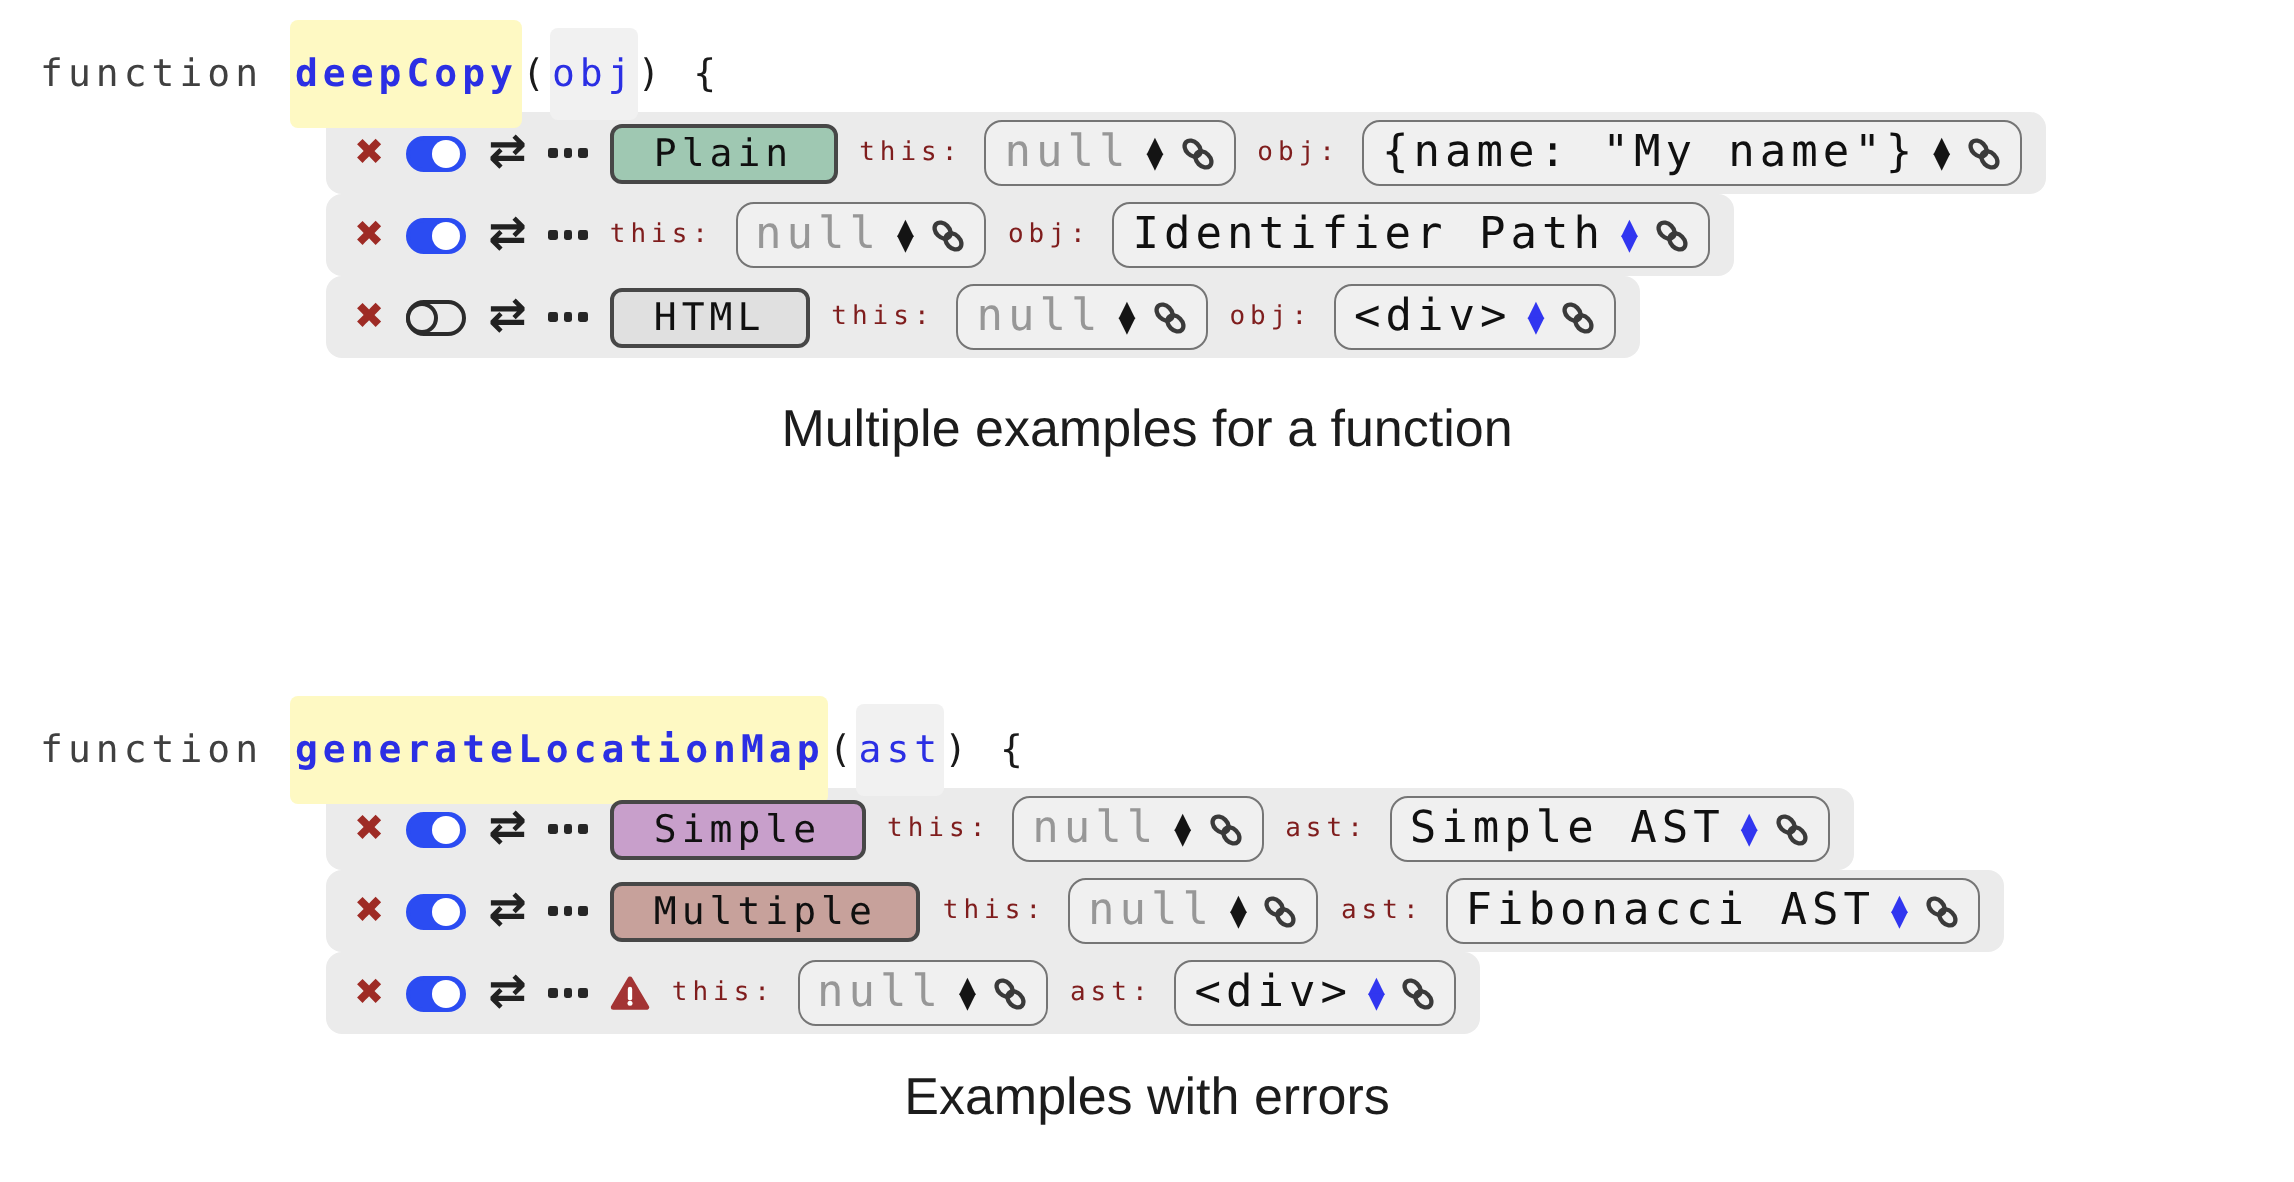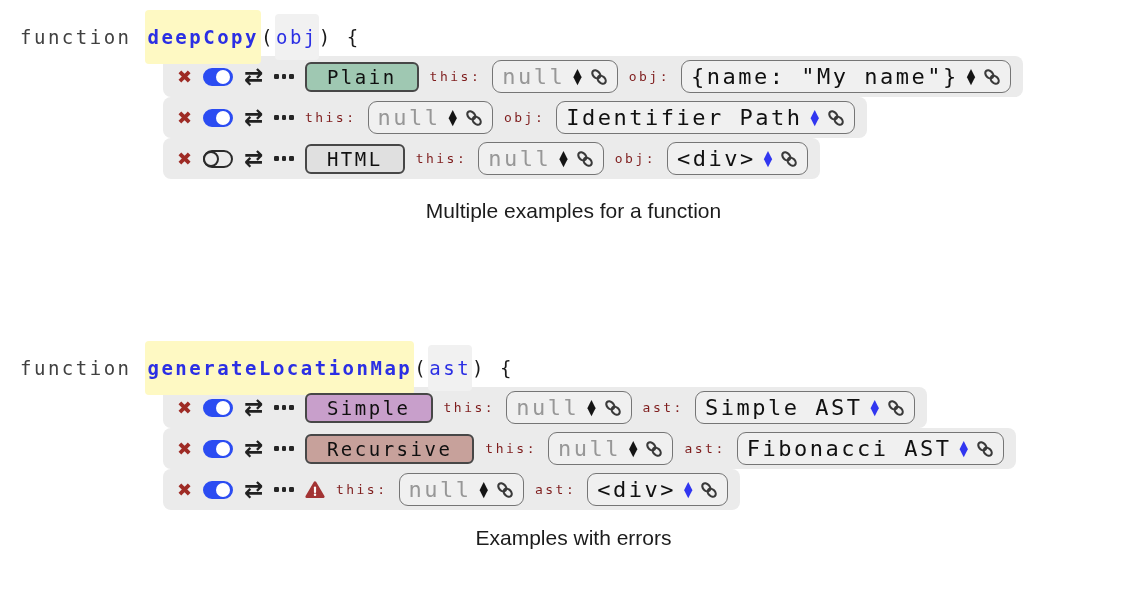--- a/index.html
+++ b/index.html
@@ -39,21 +39,21 @@
   .field{display:inline-flex;align-items:center;gap:8px;border:1.5px solid #757575;
          border-radius:9px;background:#f0f0f0;padding:3px 9px;cursor:text;}
   .val{font-size:22px;letter-spacing:2.5px;color:#101010;white-space:pre;}
   .val.muted{color:#979797;}
   .stepper{display:inline-flex;flex-direction:column;align-items:center;color:#141414;
            font-family:"DejaVu Sans",sans-serif;cursor:pointer;}
   .stepper span{font-size:11px;line-height:7.5px;}
   .stepper.blue{color:#3136f0;}
   .link-icon{cursor:pointer;line-height:0;}
   .caption{width:100%;text-align:center;font-family:"Liberation Sans","DejaVu Sans",sans-serif;
-           font-size:21px;color:#1c1c1c;margin-top:20px;}
+           font-size:26px;color:#1c1c1c;margin-top:20px;}
   .caption2{margin-top:16px;}
   .spacer{height:132px;}
 </style>
 </head>
 <body>
 
 <div class="page">
 
   <div class="block block1">
     <div class="code-line"><span class="kw">function</span><span> </span><span class="ident hl">deepCopy</span><span class="punct">(</span><span class="ident hl-light">obj</span><span class="punct">) {</span></div>
@@ -248,21 +248,21 @@
         <span class="toggle on">
             <span class="knob"></span>
           </span>
         <span class="swap-icon">⇄</span>
         <span class="dots">
             <i></i>
             <i></i>
             <i></i>
           </span>
 
-        <span class="badge" style="background: rgb(199, 161, 155);">Recursive</span>
+        <span class="badge" style="background: rgb(199, 161, 155);">Multiple</span>
         <span class="lbl">this:</span>
         <span class="field">
           <span class="val muted">null</span>
           <span class="stepper">
               <span>▲</span>
               <span>▼</span>
             </span>
           <span class="link-icon"><svg width="18" height="18" viewBox="0 0 20 20">
                 <g fill="none" stroke="#3a3a3a" stroke-width="2.4">
                   <ellipse cx="7" cy="7" rx="5.1" ry="3.7" transform="rotate(45 7 7)"></ellipse>

